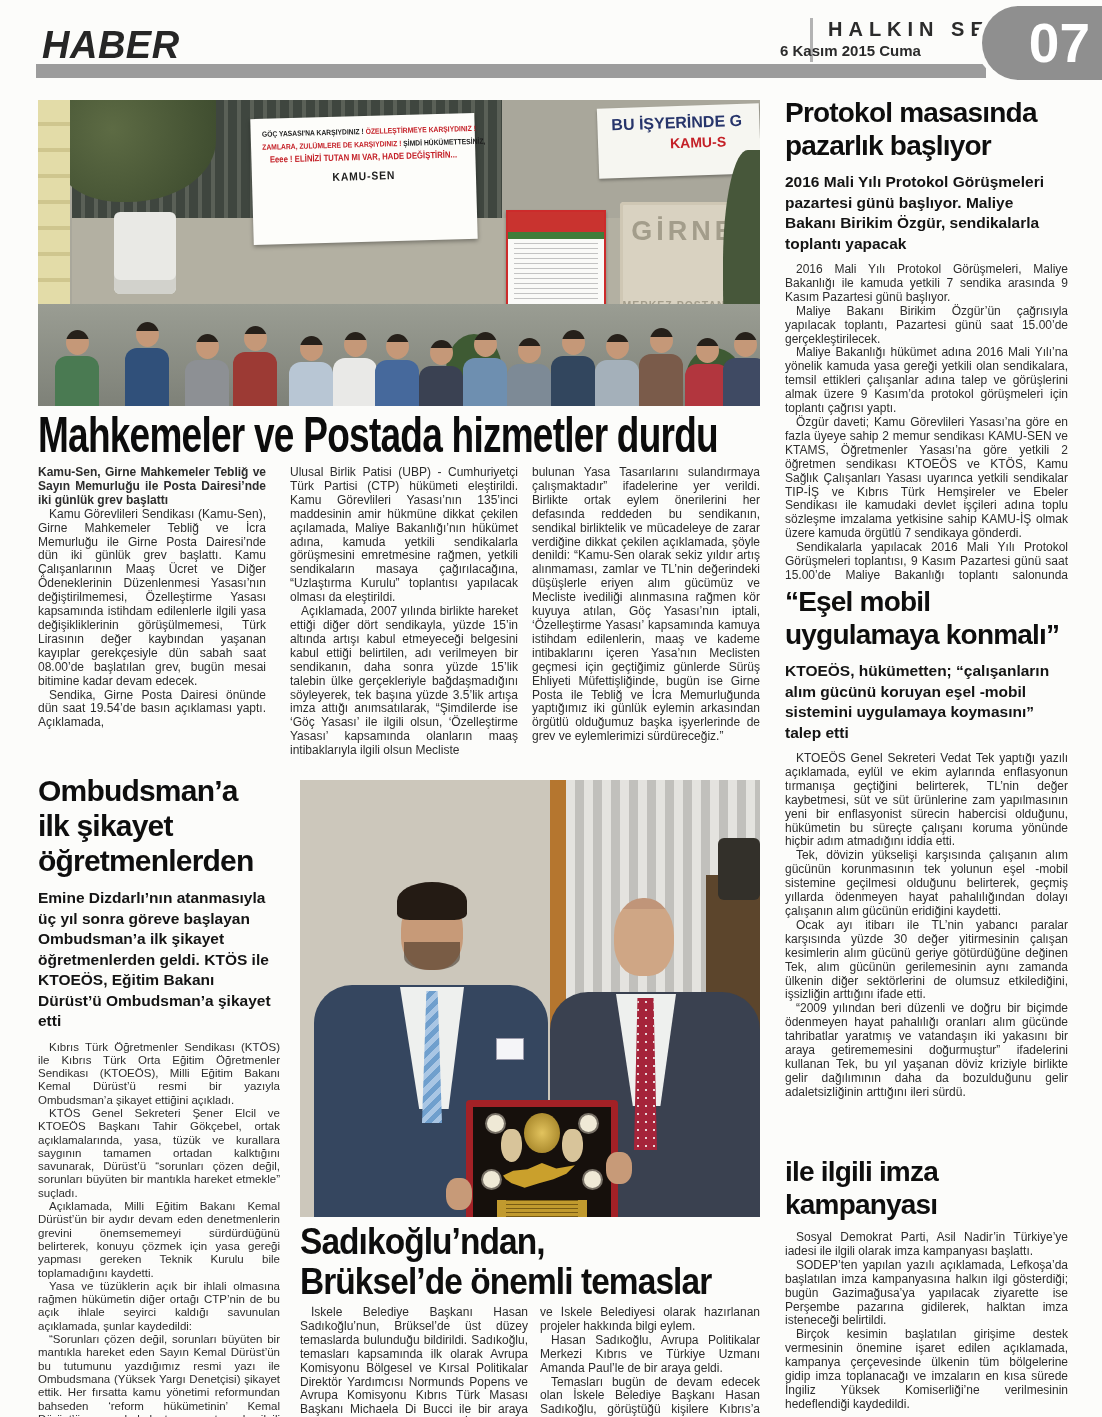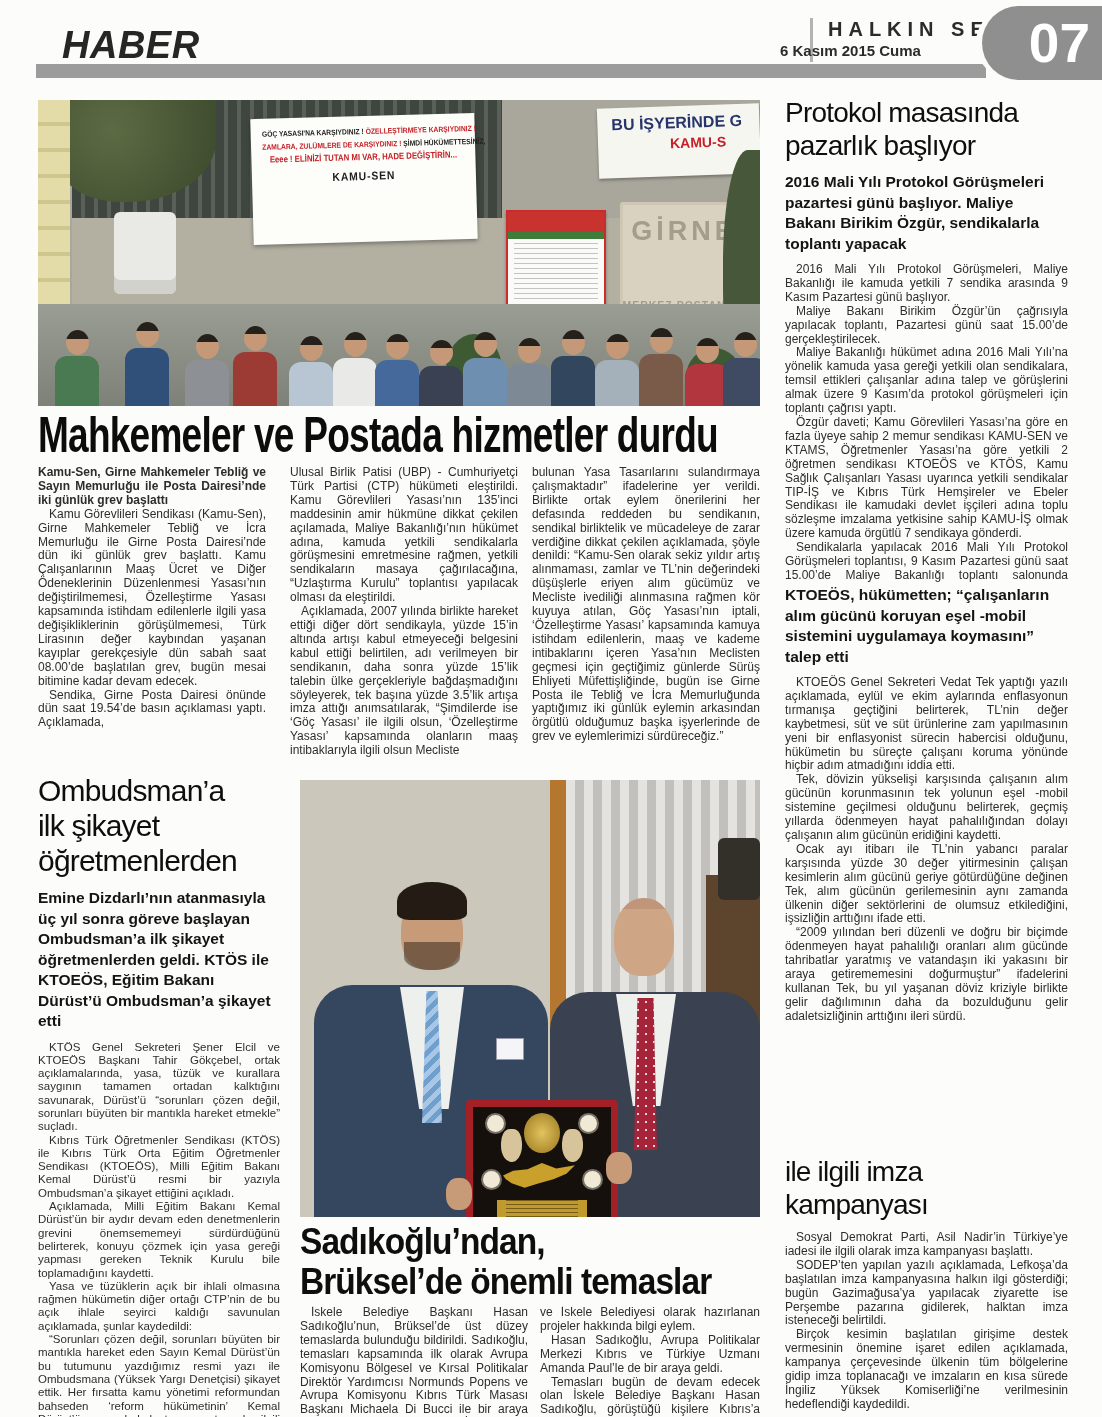--- a/index.html
+++ b/index.html
@@ -1,21 +1,21 @@
 <!DOCTYPE html>
 <html><head>
 <meta charset="utf-8">
 <style>
   html,body{margin:0;padding:0;background:#e8e8e8;}
   .page{position:relative;width:1102px;height:1417px;margin:0 auto;background:#fcfcfa;
         overflow:hidden;font-family:"Liberation Sans", sans-serif;color:#2d2d2d;}
 
   
   .haber{position:absolute;left:42px;top:24px;font-size:38px;font-weight:bold;font-style:italic;
-         letter-spacing:.5px;color:#262626;margin-left:20px;}
+         letter-spacing:.5px;color:#262626;}
   .topbar{position:absolute;left:36px;top:64px;width:950px;height:14px;background:#9c9c9c;}
   .mast-divider{position:absolute;left:810px;top:18px;width:3px;height:44px;background:#b3b3b3;}
   .mast-name{position:absolute;left:828px;top:18px;font-size:20px;font-weight:bold;
              letter-spacing:6px;color:#2b2b2b;white-space:nowrap;}
   .mast-date{position:absolute;left:780px;top:42px;font-size:15px;font-weight:bold;color:#2b2b2b;}
   .page-badge{position:absolute;left:982px;top:6px;width:120px;height:74px;background:#8f8f8f;
               border-radius:40px 0 0 40px;box-shadow:-6px 0 0 #fcfcfa;color:#fff;font-size:55px;
               font-weight:bold;display:flex;align-items:center;justify-content:flex-end;
               padding-right:12px;box-sizing:border-box;}
 
@@ -74,21 +74,21 @@
   .mcol1{left:38px;} .mcol2{left:290px;} .mcol3{left:532px;}
   .m-standfirst{font-size:17px;line-height:23px;font-weight:bold;color:#141414;margin:0 0 9px;}
   .body p{font-size:12px;line-height:13.9px;margin:0;text-align:justify;color:#2d2d2d;}
   .body p.ind{text-indent:11px;}
 
   
   .rart{position:absolute;left:785px;width:283px;overflow:hidden;}
   #art-protokol{top:96px;height:487px;}
   #art-esel{top:585px;height:535px;}
   #art-asil{top:1122px;height:295px;}
-  .art-h{margin:0 0 10px;font-size:28px;line-height:33px;font-weight:normal;letter-spacing:-.8px;
+  .art-h{margin:0 0 10px;font-size:28px;line-height:33px;font-weight:bold;letter-spacing:-.8px;
          color:#0e0e0e;}
   .art-h span{white-space:nowrap;display:inline-block;}
   .standfirst{font-size:15.5px;line-height:20.5px;font-weight:bold;color:#141414;margin:0 0 9px;}
 
   
   #art-omb{position:absolute;left:38px;top:773px;width:242px;height:644px;overflow:hidden;}
   #art-omb .art-h{font-size:30px;line-height:35px;}
   #art-omb .body p{font-size:11.5px;line-height:13.3px;}
 
   
@@ -270,20 +270,21 @@
     <div class="body">
       <p class="ind">2016 Mali Yılı Protokol Görüşmeleri, Maliye Bakanlığı ile kamuda yetkili 7 sendika arasında 9 Kasım Pazartesi günü başlıyor.</p>
       <p class="ind">Maliye Bakanı Birikim Özgür’ün çağrısıyla yapılacak toplantı, Pazartesi günü saat 15.00’de gerçekleştirilecek.</p>
       <p class="ind">Maliye Bakanlığı hükümet adına 2016 Mali Yılı’na yönelik kamuda yasa gereği yetkili olan sendikalara, temsil ettikleri çalışanlar adına talep ve görüşlerini almak üzere 9 Kasım’da protokol görüşmeleri için toplantı çağrısı yaptı.</p>
       <p class="ind">Özgür daveti; Kamu Görevlileri Yasası’na göre en fazla üyeye sahip 2 memur sendikası KAMU-SEN ve KTAMS, Öğretmenler Yasası’na göre yetkili 2 öğretmen sendikası KTOEÖS ve KTÖS, Kamu Sağlık Çalışanları Yasası uyarınca yetkili sendikalar TIP-İŞ ve Kıbrıs Türk Hemşireler ve Ebeler Sendikası ile kamudaki devlet işçileri adına toplu sözleşme imzalama yetkisine sahip KAMU-İŞ olmak üzere kamuda örgütlü 7 sendikaya gönderdi.</p>
       <p class="ind">Sendikalarla yapılacak 2016 Mali Yılı Protokol Görüşmeleri toplantısı, 9 Kasım Pazartesi günü saat 15.00’de Maliye Bakanlığı toplantı salonunda gerçekleştirilecek.</p>
     </div>
   </section>
 
   <section class="rart" id="art-esel">
+    <h2 class="art-h"><span>“Eşel mobil</span><br><span>uygulamaya konmalı”</span></h2>
     <p class="standfirst">KTOEÖS, hükümetten; “çalışanların alım gücünü koruyan eşel -mobil sistemini uygulamaya koymasını” talep etti</p>
     <div class="body">
       <p class="ind">KTOEÖS Genel Sekreteri Vedat Tek yaptığı yazılı açıklamada, eylül ve ekim aylarında enflasyonun tırmanışa geçtiğini belirterek, TL’nin değer kaybetmesi, süt ve süt ürünlerine zam yapılmasının yeni bir enflasyonist sürecin habercisi olduğunu, hükümetin bu süreçte çalışanı koruma yönünde hiçbir adım atmadığını iddia etti.</p>
       <p class="ind">Tek, dövizin yükselişi karşısında çalışanın alım gücünün korunmasının tek yolunun eşel -mobil sistemine geçilmesi olduğunu belirterek, geçmiş yıllarda ödenmeyen hayat pahalılığından dolayı çalışanın alım gücünün eridiğini kaydetti.</p>
       <p class="ind">Ocak ayı itibarı ile TL’nin yabancı paralar karşısında yüzde 30 değer yitirmesinin çalışan kesimlerin alım gücünü geriye götürdüğüne değinen Tek, alım gücünün gerilemesinin aynı zamanda ülkenin diğer sektörlerini de olumsuz etkilediğini, işsizliğin arttığını ifade etti.</p>
       <p class="ind">“2009 yılından beri düzenli ve doğru bir biçimde ödenmeyen hayat pahalılığı oranları alım gücünde tahribatlar yaratmış ve vatandaşın iki yakasını bir araya getirememesini doğurmuştur” ifadelerini kullanan Tek, bu yıl yaşanan döviz kriziyle birlikte gelir dağılımının daha da bozulduğunu gelir adaletsizliğinin arttığını ileri sürdü.</p>
     </div>
   </section>
 
   <section class="rart" id="art-asil">
@@ -292,22 +293,22 @@
       <p class="ind">Sosyal Demokrat Parti, Asil Nadir’in Türkiye’ye iadesi ile ilgili olarak imza kampanyası başlattı.</p>
       <p class="ind">SODEP’ten yapılan yazılı açıklamada, Lefkoşa’da başlatılan imza kampanyasına halkın ilgi gösterdiği; bugün Gazimağusa’ya yapılacak ziyarette ise Perşembe pazarına gidilerek, halktan imza isteneceği belirtildi.</p>
       <p class="ind">Birçok kesimin başlatılan girişime destek vermesinin önemine işaret edilen açıklamada, kampanya çerçevesinde ülkenin tüm bölgelerine gidip imza toplanacağı ve imzaların en kısa sürede İngiliz Yüksek Komiserliği’ne verilmesinin hedeflendiği kaydedildi.</p>
     </div>
   </section>
 
   <section id="art-omb">
     <h2 class="art-h"><span>Ombudsman’a</span><br><span>ilk şikayet</span><br><span>öğretmenlerden</span></h2>
     <p class="standfirst">Emine Dizdarlı’nın atanmasıyla üç yıl sonra göreve başlayan Ombudsman’a ilk şikayet öğretmenlerden geldi. KTÖS ile KTOEÖS, Eğitim Bakanı Dürüst’ü Ombudsman’a şikayet etti</p>
     <div class="body">
+      <p class="ind">Kıbrıs Türk Öğretmenler Sendikası (KTÖS) ile Kıbrıs Türk Orta Eğitim Öğretmenler Sendikası (KTOEÖS), Milli Eğitim Bakanı Kemal Dürüst’ü resmi bir yazıyla Ombudsman’a şikayet ettiğini açıkladı.</p>
       <p class="ind">KTÖS Genel Sekreteri Şener Elcil ve KTOEÖS Başkanı Tahir Gökçebel, ortak açıklamalarında, yasa, tüzük ve kurallara saygının tamamen ortadan kalktığını savunarak, Dürüst’ü “sorunları çözen değil, sorunları büyüten bir mantıkla hareket etmekle” suçladı.</p>
-      <p class="ind">Kıbrıs Türk Öğretmenler Sendikası (KTÖS) ile Kıbrıs Türk Orta Eğitim Öğretmenler Sendikası (KTOEÖS), Milli Eğitim Bakanı Kemal Dürüst’ü resmi bir yazıyla Ombudsman’a şikayet ettiğini açıkladı.</p>
       <p class="ind">Açıklamada, Milli Eğitim Bakanı Kemal Dürüst’ün bir aydır devam eden denetmenlerin grevini önemsememeyi sürdürdüğünü belirterek, konuyu çözmek için yasa gereği yapması gereken Teknik Kurulu bile toplamadığını kaydetti.</p>
       <p class="ind">Yasa ve tüzüklerin açık bir ihlali olmasına rağmen hükümetin diğer ortağı CTP’nin de bu açık ihlale seyirci kaldığı savunulan açıklamada, şunlar kaydedildi:</p>
       <p class="ind">“Sorunları çözen değil, sorunları büyüten bir mantıkla hareket eden Sayın Kemal Dürüst’ün bu tutumunu yazdığımız resmi yazı ile Ombudsmana (Yüksek Yargı Denetçisi) şikayet ettik. Her fırsatta kamu yönetimi reformundan bahseden ‘reform hükümetinin’ Kemal Dürüst’ün yasa-hukuk tanımaz tavrıyla ilgili nasıl bir tutum takınacağını merakla beklemekteyiz.”</p>
     </div>
   </section>
 
   <div class="photo2">
     <div class="p2-doorframe"></div>
     <div class="p2-window"></div>
     <div class="p2-furn"></div>

